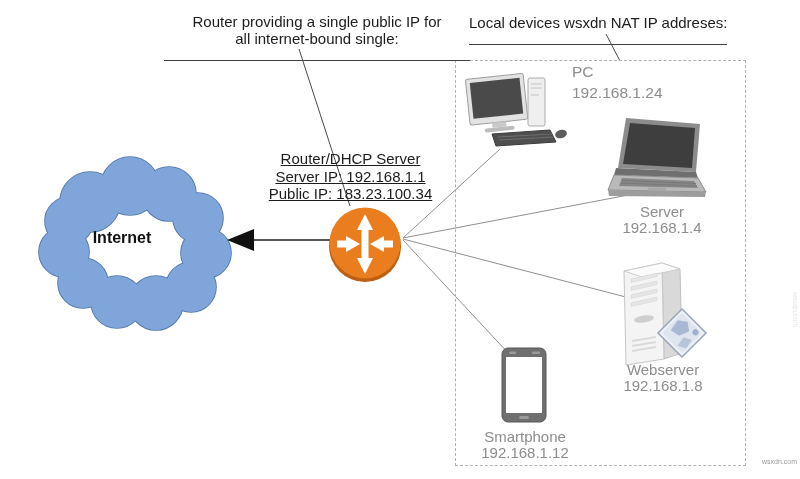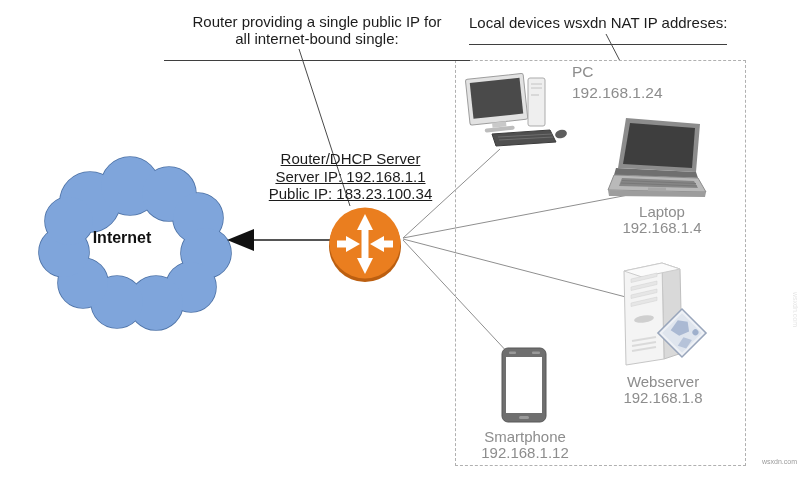--- a/index.html
+++ b/index.html
@@ -123,21 +123,21 @@
     <polygon points="24,5 89,10 86,50 17,46" fill="#3e3e3e"></polygon>
     <polygon points="10,50 90,54 92,60 8,57" fill="#6f6f6f"></polygon>
     <polygon points="8,57 92,60 100,74 2,72" fill="#b9b9b9" stroke="#8d8d8d"></polygon>
     <polygon points="16,60 88,63 92,70 13,68" fill="#878787"></polygon>
     <line x1="16" y1="62.5" x2="90" y2="65.5" stroke="#787878"></line>
     <line x1="15" y1="65" x2="91" y2="68" stroke="#787878"></line>
     <rect x="42" y="69.5" width="18" height="3.5" fill="#a8a8a8"></rect>
     <polygon points="2,72 100,74 99,79 3,78" fill="#9d9d9d"></polygon>
   </svg>
   <div class="abs device-label" style="left:602px;top:204px;width:120px;">
-    <div>Laptop</div>
+    <div>Server</div>
     <div>192.168.1.4</div>
   </div>
 
   <svg class="abs" style="left:618px;top:255px;" width="95" height="112" viewBox="0 0 95 112">
     <polygon points="44,8 62,14 64,98 46,104" fill="#d9d9d9" stroke="#bfbfbf"></polygon>
     <polygon points="6,16 44,8 46,104 8,110" fill="#f4f4f4" stroke="#c6c6c6"></polygon>
     <polygon points="6,16 44,8 62,14 24,22" fill="#fbfbfb" stroke="#cccccc"></polygon>
     <polygon points="13,24 39,18 39,21.5 13,27.5" fill="#e6e6e6" stroke="#d0d0d0" stroke-width="0.5"></polygon>
     <polygon points="13,32 39,26 39,29.5 13,35.5" fill="#e6e6e6" stroke="#d0d0d0" stroke-width="0.5"></polygon>
     <polygon points="13,40 39,34 39,37.5 13,43.5" fill="#e6e6e6" stroke="#d0d0d0" stroke-width="0.5"></polygon>
@@ -147,21 +147,21 @@
     <line x1="14" y1="91" x2="38" y2="87" stroke="#dadada" stroke-width="2"></line>
     <line x1="14" y1="96" x2="38" y2="92" stroke="#dadada" stroke-width="2"></line>
     <g transform="rotate(45 64 78)">
       <rect x="47" y="61" width="34" height="34" fill="#eef1f6" stroke="#98a5bb" stroke-width="1.5"></rect>
       <rect x="50" y="64" width="28" height="28" fill="#dfe5ee"></rect>
       <polygon points="52,72 60,66 68,72 64,82 54,84" fill="#aab9d3"></polygon>
       <polygon points="68,80 76,76 78,86 70,90" fill="#b6c3d9"></polygon>
       <circle cx="73" cy="68" r="3" fill="#9fb0cc"></circle>
     </g>
   </svg>
-  <div class="abs device-label" style="left:603px;top:374px;width:120px;">
+  <div class="abs device-label" style="left:603px;top:362px;width:120px;">
     <div>Webserver</div>
     <div>192.168.1.8</div>
   </div>
 
   <svg class="abs" style="left:499px;top:346px;" width="50" height="80" viewBox="0 0 50 80">
     <rect x="3" y="2" width="44" height="74" rx="6" fill="#6f6f6f" stroke="#595959"></rect>
     <rect x="7" y="11" width="36" height="56" fill="#ffffff"></rect>
     <rect x="10" y="5.5" width="7" height="2.5" rx="1" fill="#9a9a9a"></rect>
     <rect x="33" y="5.5" width="8" height="2.5" rx="1" fill="#9a9a9a"></rect>
     <rect x="20" y="70" width="10" height="3" rx="1.5" fill="#9a9a9a"></rect>

